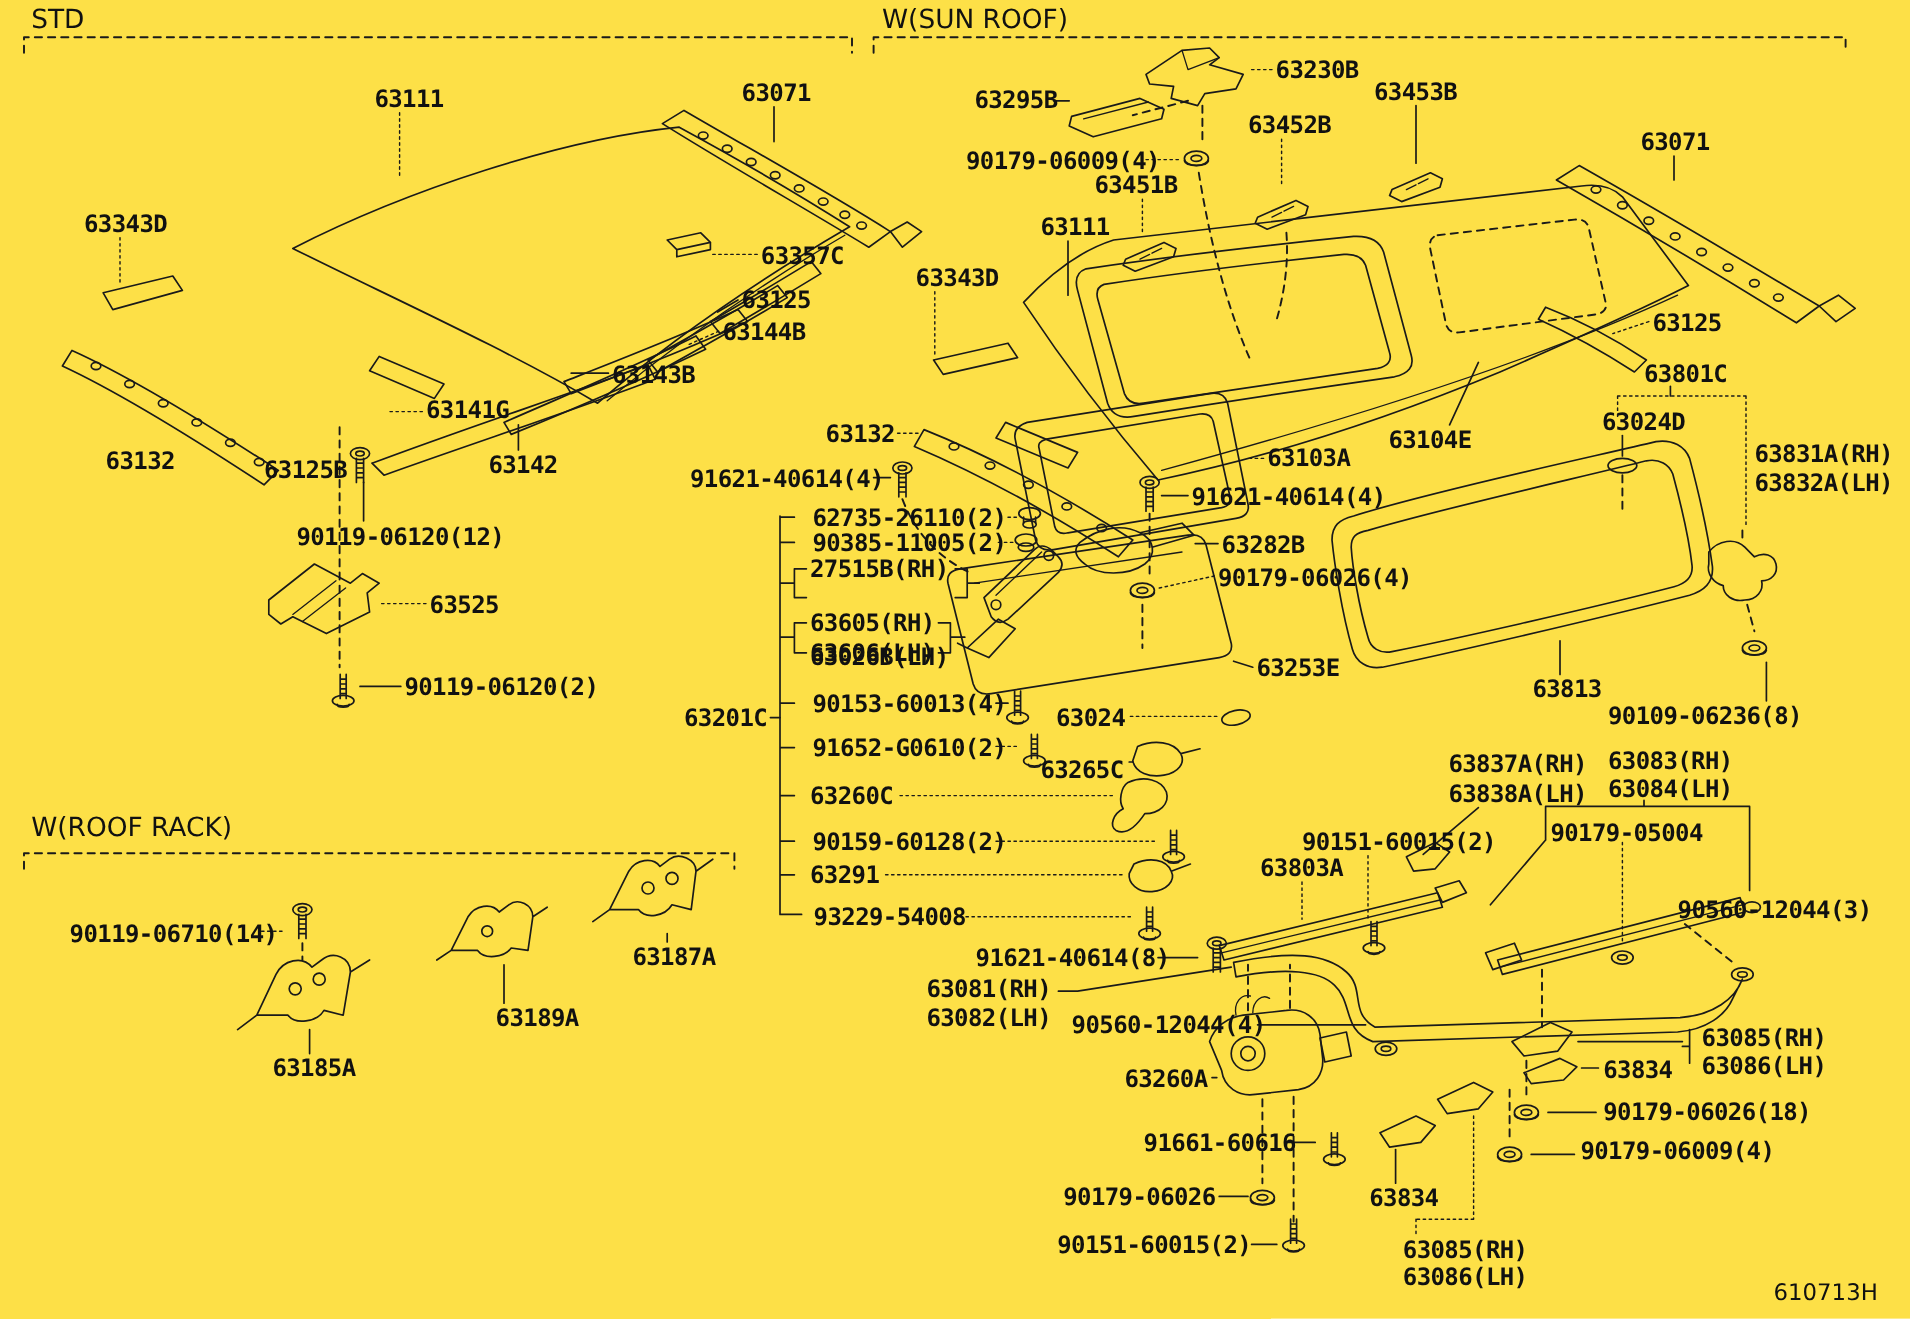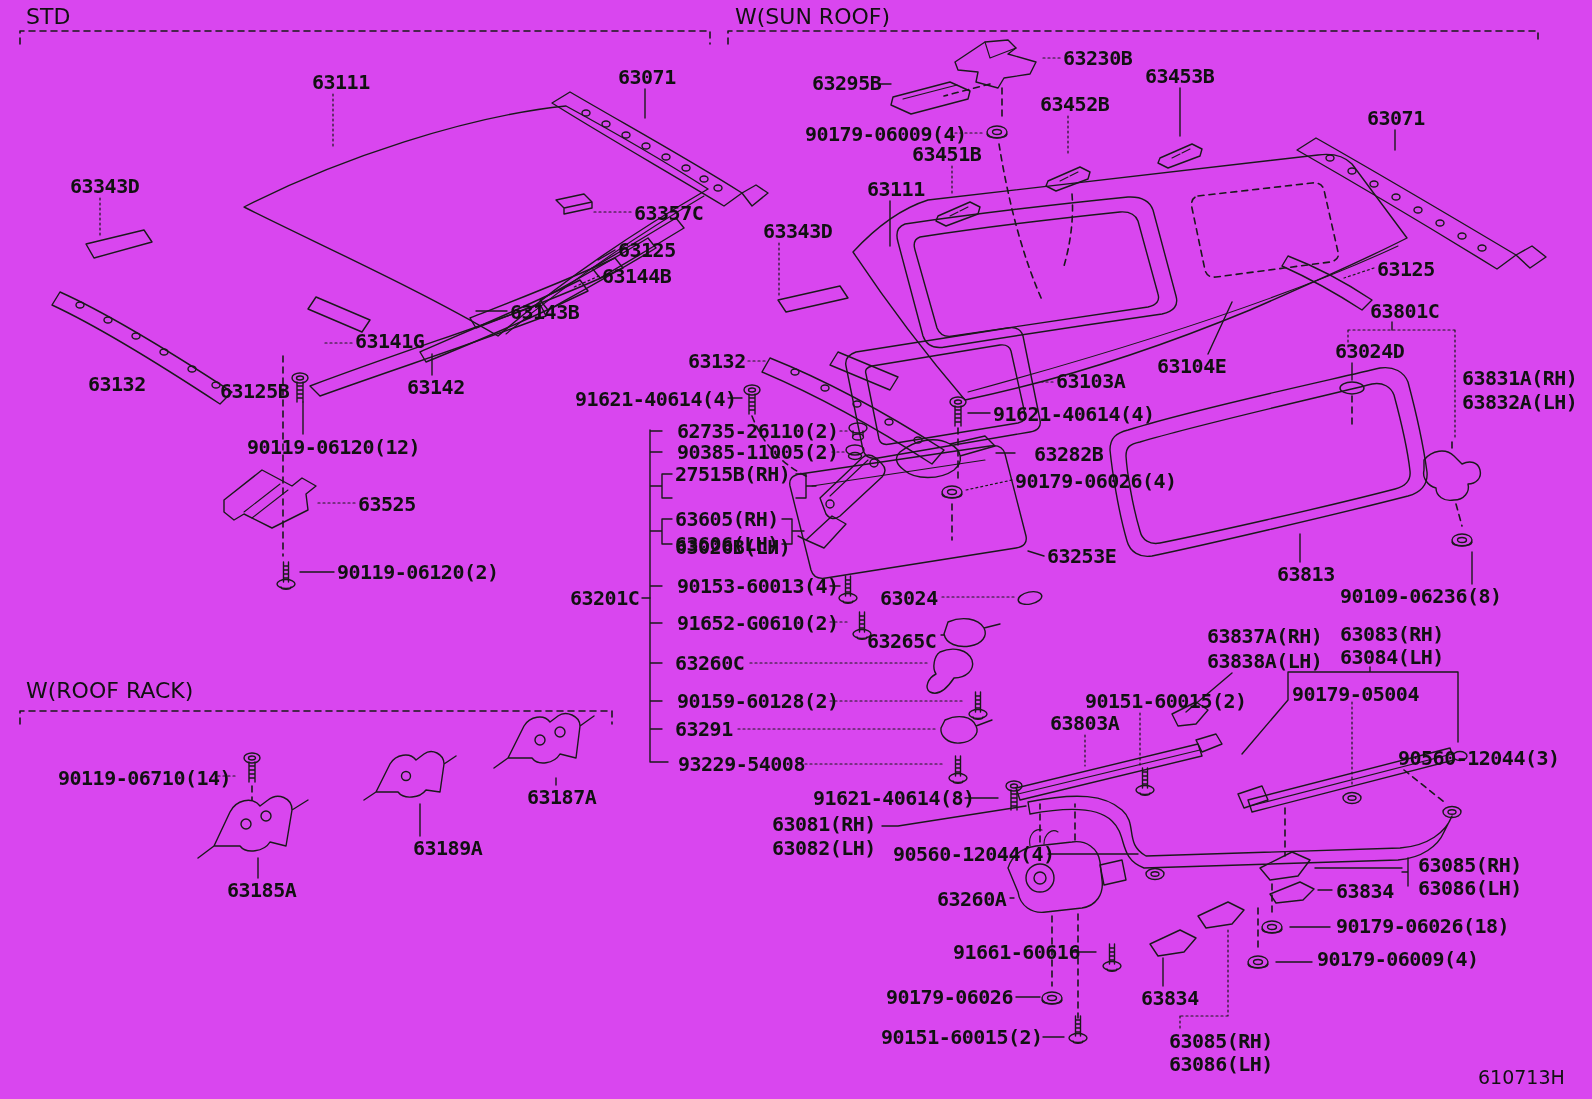--- a/index.html
+++ b/index.html
@@ -1,16 +1,16 @@
 <!DOCTYPE html>
 <html><head>
 <meta charset="utf-8">
 <style>
   html,body{margin:0;padding:0;background:#fff;}
-  #canvas{position:relative;width:1592px;height:1099px;background:#d946ef;overflow:hidden;
+  #canvas{position:relative;width:1592px;height:1099px;background:#fde047;overflow:hidden;
           font-family:"DejaVu Sans Mono", monospace;}
   svg{position:absolute;left:0;top:0;}
   svg *{stroke:#1a1a1a;fill:none;stroke-width:1.4;stroke-linecap:round;stroke-linejoin:round;}
   svg .dash{stroke-dasharray:6 5;stroke-width:1.6;}
   svg .dot{stroke-dasharray:2 3;stroke-width:1.2;}
   svg .thin{stroke-width:1.1;}
   .lbl{position:absolute;font-size:20px;font-weight:700;color:#111;white-space:nowrap;
        line-height:1.0;letter-spacing:-0.5px;}
   .sec-title{position:absolute;font-family:"DejaVu Sans", sans-serif;font-size:22px;
        font-weight:400;color:#111;white-space:nowrap;line-height:1.0;}
@@ -327,21 +327,21 @@
       <div class="lbl" style="left: 1462px; top: 368px;">63831A(RH)</div>
       <div class="lbl" style="left: 1462px; top: 392px; text-align: center;">63832A(LH)</div>
       <div class="lbl" style="left: 575px; top: 389px;">91621-40614(4)</div>
       <div class="lbl" style="left: 1056px; top: 371px;">63103A</div>
       <div class="lbl" style="left: 1157px; top: 356px;">63104E</div>
       <div class="lbl" style="left: 993px; top: 404px;">91621-40614(4)</div>
       <div class="lbl" style="left: 677px; top: 421px;">62735-26110(2)</div>
       <div class="lbl" style="left: 677px; top: 442px;">90385-11005(2)</div>
       <div class="lbl" style="left: 675px; top: 464px;">27515B(RH)</div>
       <div class="lbl" style="left: 675px; top: 504px; margin-top: 33px;">63026B(LH)</div>
-      <div class="lbl" style="left: 1018px; top: 444px; margin-left: 16px;">63282B</div>
+      <div class="lbl" style="left: 1018px; top: 444px;">63282B</div>
       <div class="lbl" style="left: 1015px; top: 471px;">90179-06026(4)</div>
       <div class="lbl" style="left: 675px; top: 509px;">63605(RH)</div>
       <div class="lbl" style="left: 675px; top: 534px;">63606(LH)</div>
       <div class="lbl" style="left: 1047px; top: 546px;">63253E</div>
       <div class="lbl" style="left: 677px; top: 576px;">90153-60013(4)</div>
       <div class="lbl" style="left: 570px; top: 588px;">63201C</div>
       <div class="lbl" style="left: 880px; top: 588px;">63024</div>
       <div class="lbl" style="left: 677px; top: 613px;">91652-G0610(2)</div>
       <div class="lbl" style="left: 867px; top: 631px;">63265C</div>
       <div class="lbl" style="left: 675px; top: 653px;">63260C</div>

